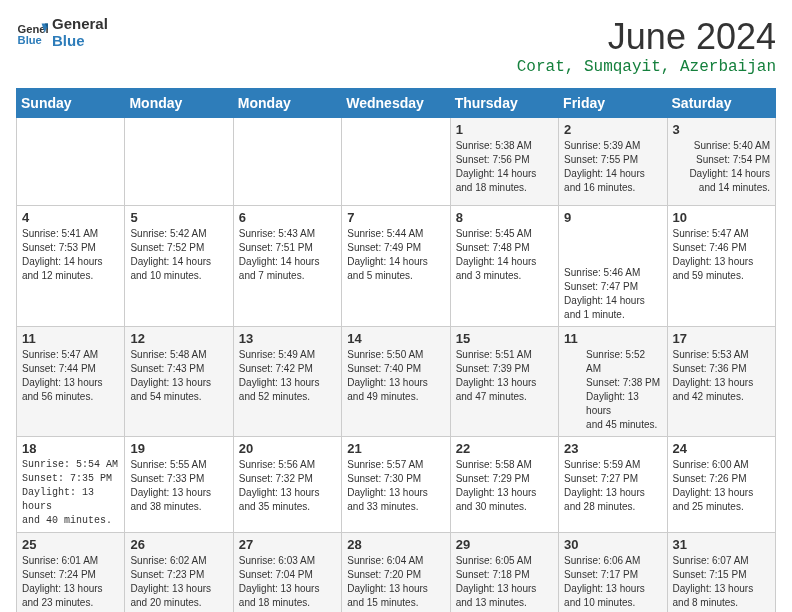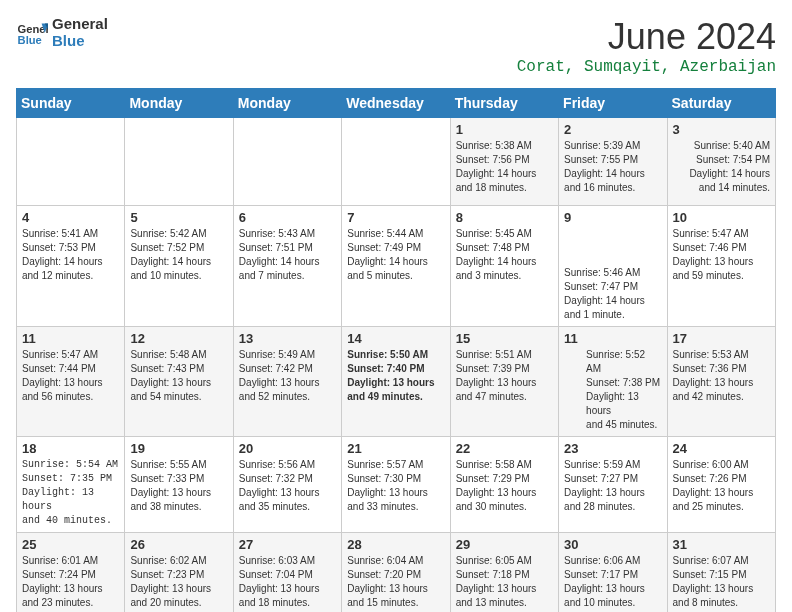--- a/index.html
+++ b/index.html
@@ -208,21 +208,21 @@
         </td>
         <td>
           <span class="day-num">13</span>
           <div class="cell-content" style="white-space: pre-line;">Sunrise: 5:49 AM
 Sunset: 7:42 PM
 Daylight: 13 hours
 and 52 minutes.</div>
         </td>
         <td>
           <span class="day-num">14</span>
-          <div class="cell-content" style="white-space: pre-line; font-weight: bold;">Sunrise: 5:50 AM
+          <div class="cell-content" style="white-space: pre-line;">Sunrise: 5:50 AM
 Sunset: 7:40 PM
 Daylight: 13 hours
 and 49 minutes.</div>
         </td>
         <td>
           <span class="day-num">15</span>
           <div class="cell-content" style="white-space: pre-line;">Sunrise: 5:51 AM
 Sunset: 7:39 PM
 Daylight: 13 hours
 and 47 minutes.</div>

